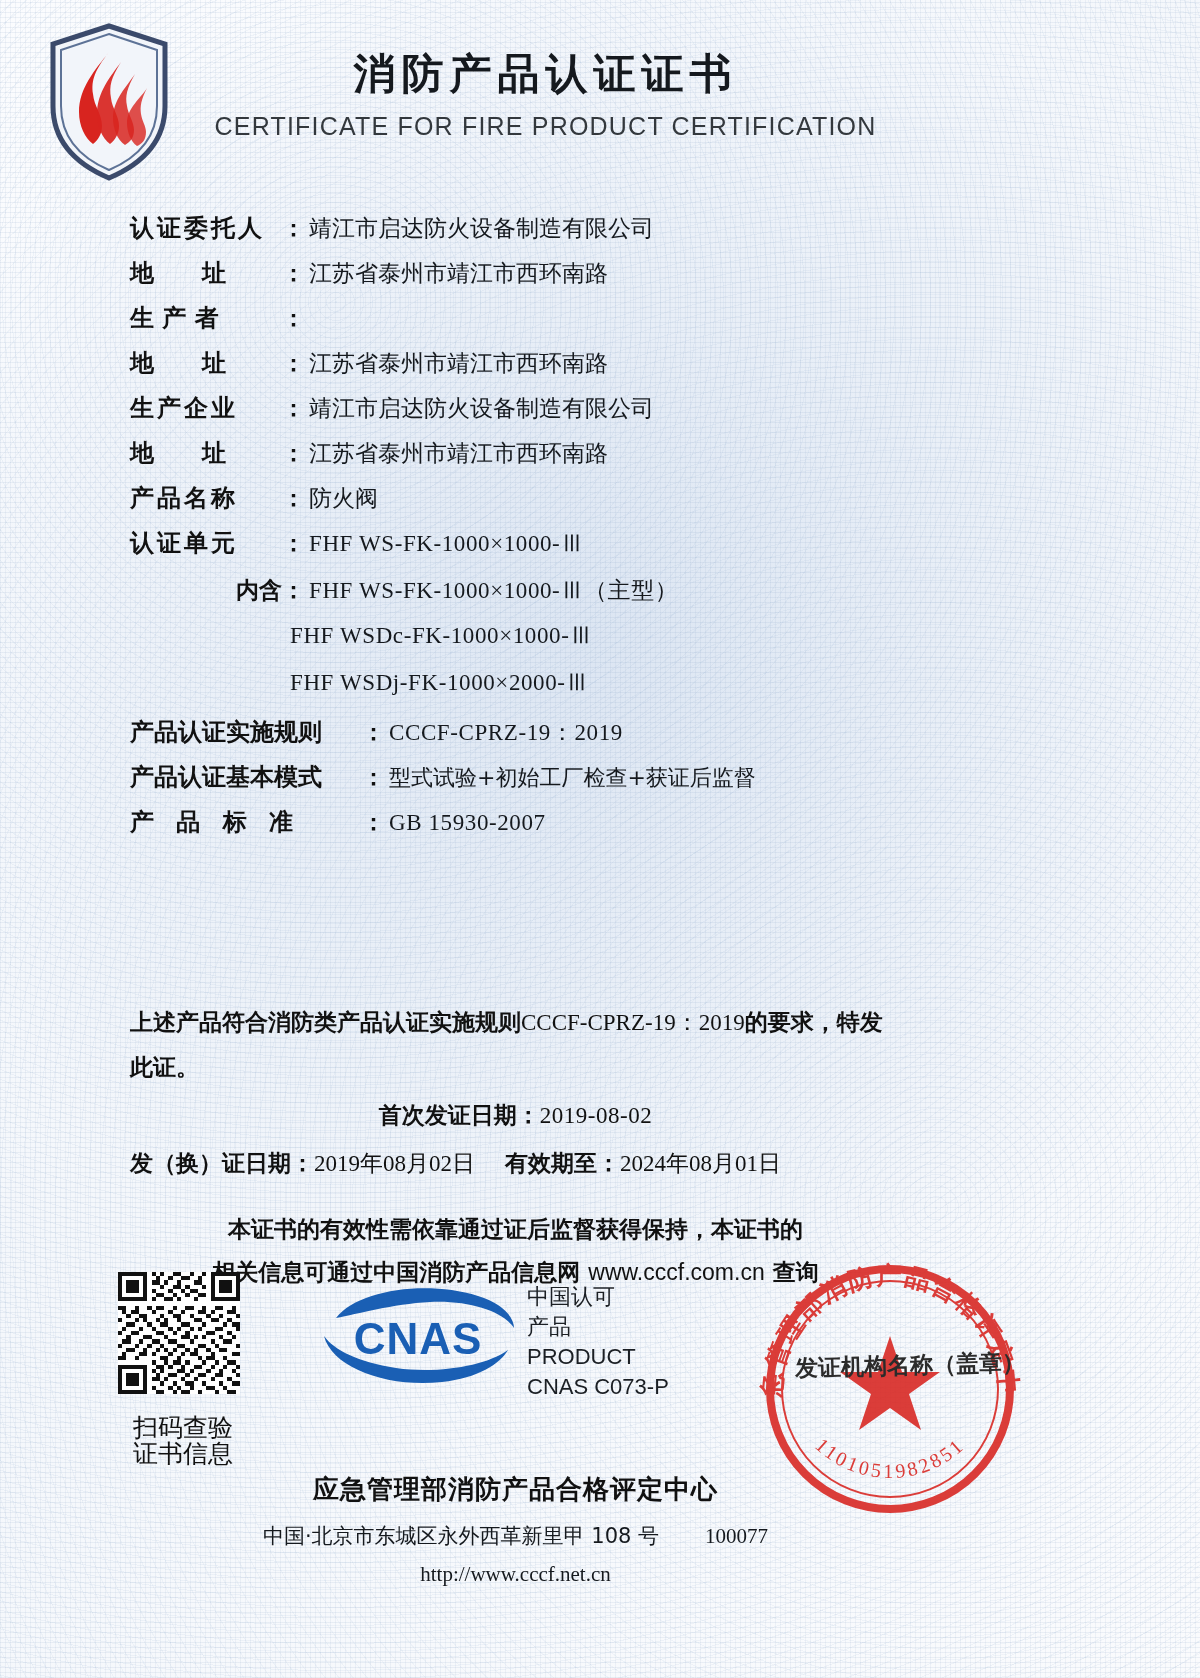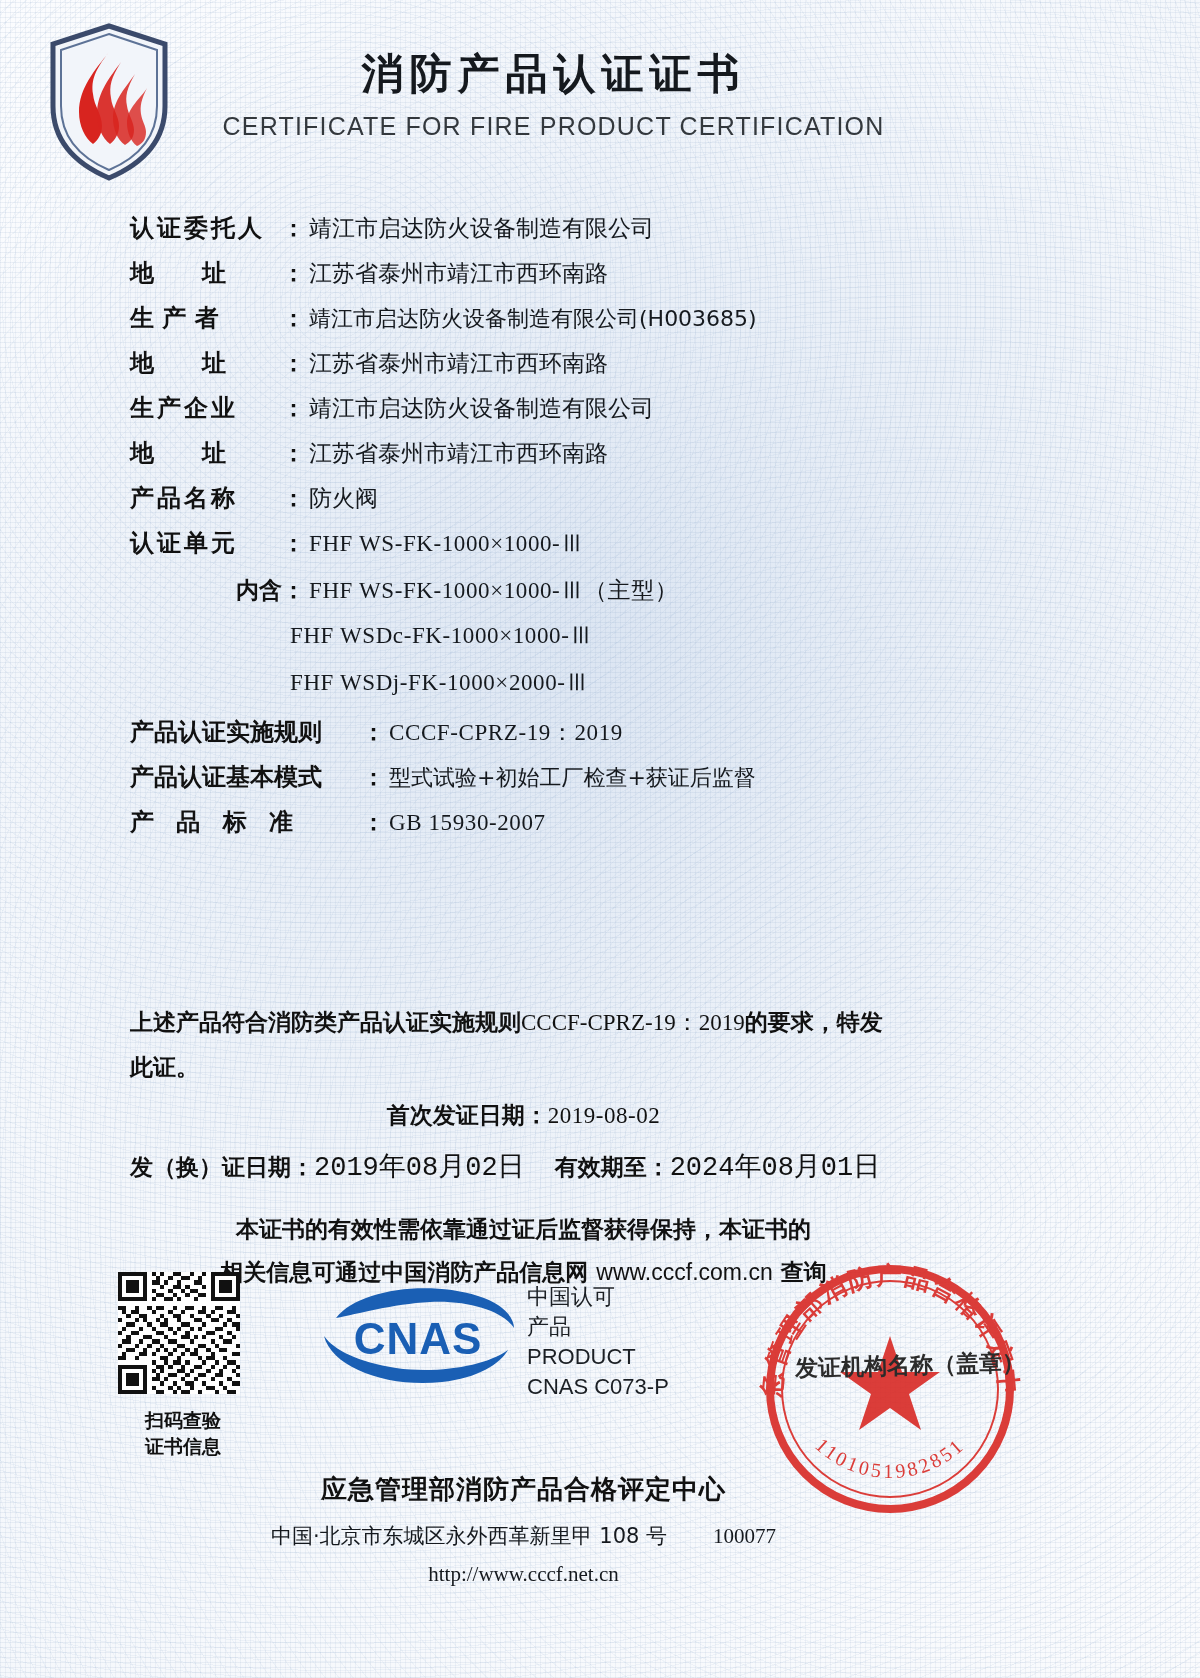--- a/index.html
+++ b/index.html
@@ -34,21 +34,20 @@
       repeating-radial-gradient(circle at 28% 18%, rgba(140,170,205,0.10) 0px, rgba(140,170,205,0.10) 1px, rgba(255,255,255,0) 1px, rgba(255,255,255,0) 9px),
       repeating-radial-gradient(circle at 78% 72%, rgba(140,170,205,0.09) 0px, rgba(140,170,205,0.09) 1px, rgba(255,255,255,0) 1px, rgba(255,255,255,0) 11px);
     pointer-events: none;
   }
 
   .content {
     position: relative;
     z-index: 3;
     width: 1031px;
     height: 1678px;
-    padding-left: 16px;
   }
 
   
   .emblem {
     position: absolute;
     left: 47px;
     top: 22px;
     width: 125px;
     height: 160px;
   }
@@ -194,23 +193,23 @@
     position: absolute;
     left: 130px;
     top: 1148px;
     width: 960px;
     font-family: "DejaVu Sans", sans-serif;
     font-weight: bold;
     font-size: 23px;
     white-space: nowrap;
   }
   .issue-row .dval {
-    font-family: Liberation Mono, monospace;
+    font-family: Liberation Serif, serif;
     font-weight: normal;
-    font-size: 27px;
+    font-size: 23px;
   }
   .issue-row .gap { display: inline-block; width: 30px; }
 
   .notice {
     position: absolute;
     left: 0; right: 0;
     top: 1208px;
     text-align: center;
     font-family: "DejaVu Sans", sans-serif;
     font-weight: bold;
@@ -232,26 +231,25 @@
     width: 130px;
     text-align: center;
   }
   .qr {
     width: 122px;
     height: 122px;
     position: relative;
     background: #fff;
   }
   .qr-caption {
-    margin-top: 13px;
-    font-family: "DejaVu Sans", sans-serif;
-    font-size: 19px;
+    margin-top: 21px;
+    font-family: "DejaVu Sans", sans-serif;
+    font-size: 25px;
     line-height: 26px;
     color: #111;
-    font-weight: bold;
   }
 
   
   .cnas {
     position: absolute;
     left: 318px;
     top: 1272px;
     width: 200px;
     height: 120px;
   }
@@ -353,21 +351,20 @@
 
     <div class="row">
       <span class="lbl">地　　址</span>
       <span class="colon">：</span>
       <span class="val">江苏省泰州市靖江市西环南路</span>
     </div>
 
     <div class="row">
       <span class="lbl">生 产 者</span>
       <span class="colon">：</span>
-      <span class="val mixed">靖江市启达防火设备制造有限公司(H003685)</span>
     </div>
 
     <div class="row">
       <span class="lbl">地　　址</span>
       <span class="colon">：</span>
       <span class="val">江苏省泰州市靖江市西环南路</span>
     </div>
 
     <div class="row">
       <span class="lbl sp3">生产企业</span>

